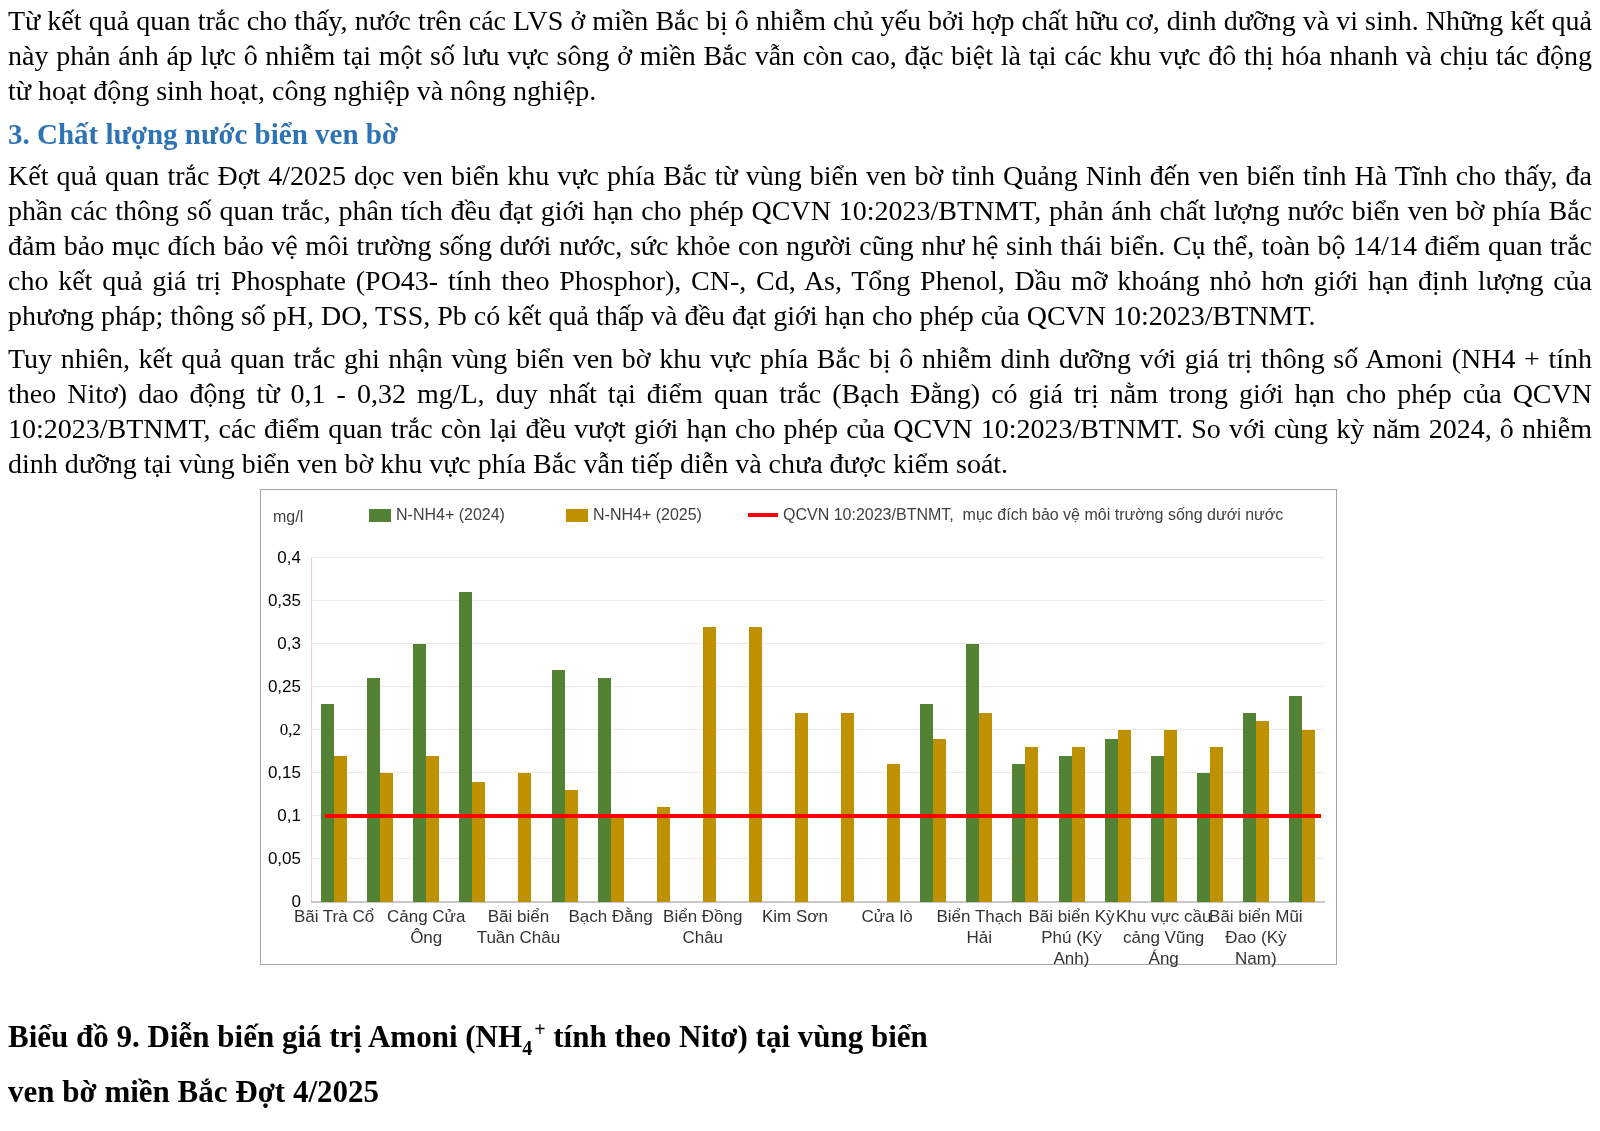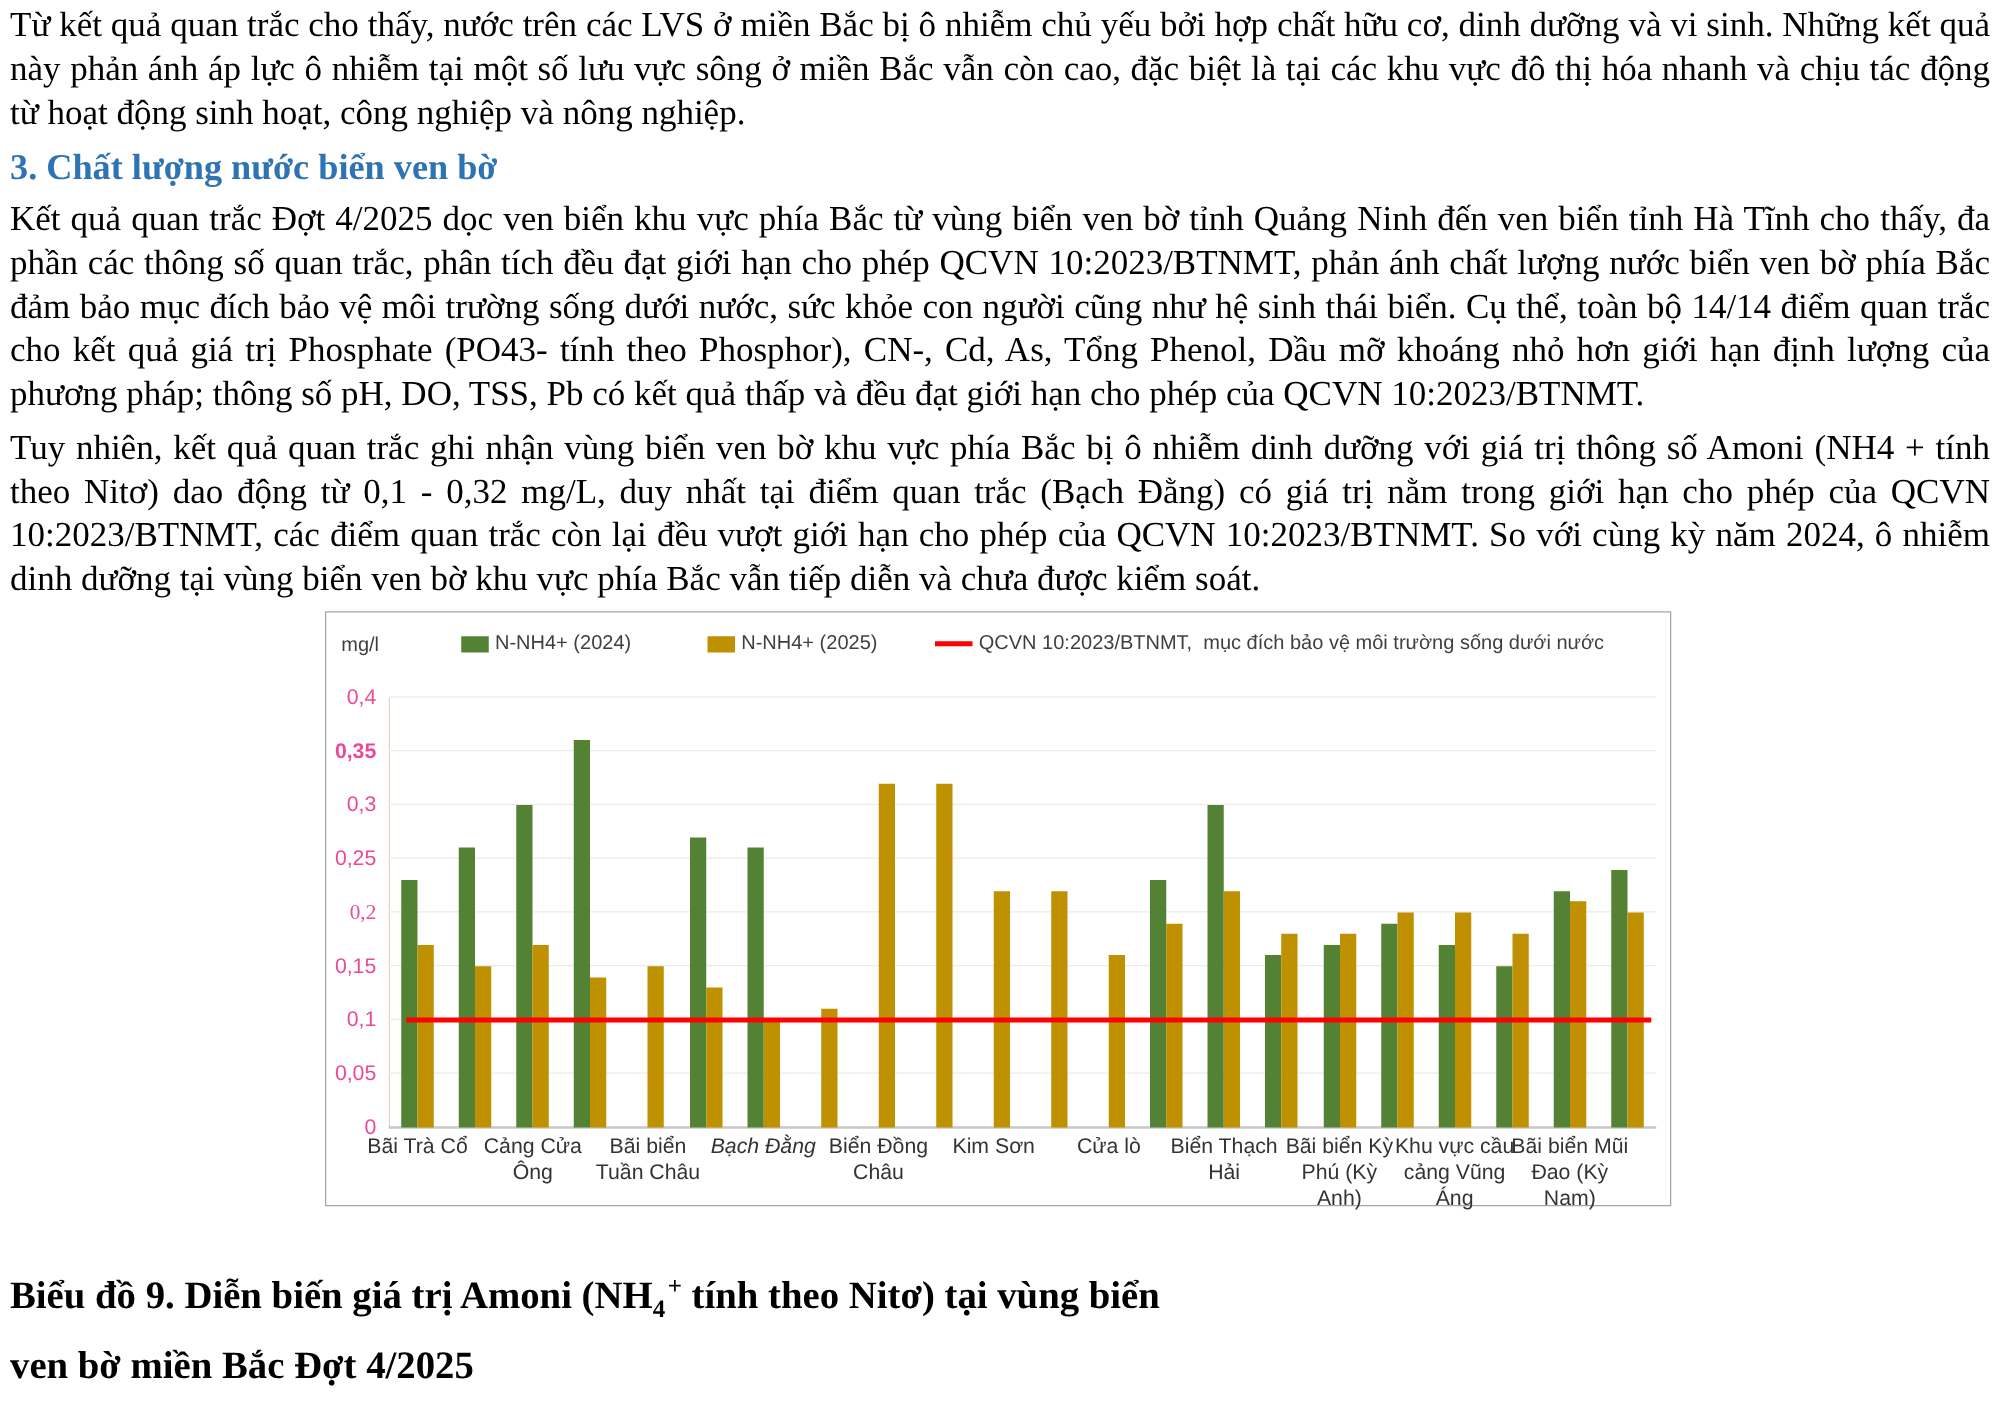--- a/index.html
+++ b/index.html
@@ -10,21 +10,21 @@
   
   .chart-figure{position:relative;margin:8px 0 0 252px;width:1077px;height:476px;
     border:1px solid #a6a6a6;background:#fff;font-family:"Liberation Sans",sans-serif;box-sizing:border-box;}
   .legend-unit{position:absolute;left:12px;top:18px;font-size:16px;color:#3f3f3f;}
   .legend-item{position:absolute;top:16px;display:flex;align-items:center;font-size:16px;color:#3f3f3f;}
   .legend-item span{white-space:pre;}
   .legend-item .swatch{width:22px;height:13px;margin-right:5px;flex:0 0 auto;}
   .legend-item .line-swatch{width:30px;height:4px;margin-right:5px;flex:0 0 auto;}
   .li-1{left:108px;} .li-2{left:305px;} .li-3{left:487px;}
   .y-axis{position:absolute;left:0;top:68px;width:46px;height:344px;}
-  .ytick{position:absolute;right:6px;transform:translateY(-50%);font-size:17px;color:#ec4899;}
+  .ytick{position:absolute;right:6px;transform:translateY(-50%);font-size:17px;color:#000000;}
   .plot-area{position:absolute;left:50px;top:68px;width:1014px;height:344px;}
   .vaxis{position:absolute;left:0;top:0;height:100%;width:1px;background:#f2cec6;}
   .gridline{position:absolute;left:0;right:0;height:1px;background:#edeaea;}
   .gridline.baseline{height:2px;background:#c8c8c8;}
   .bars-row{position:absolute;left:0;top:0;width:100%;height:100%;display:flex;align-items:flex-end;}
   .group{flex:1 1 0;display:flex;justify-content:center;align-items:flex-end;height:100%;}
   .bar{flex:0 0 13px;width:13px;height:0;}
   .limit-line{position:absolute;left:14px;right:4px;height:4px;}
   .x-axis-labels{position:absolute;left:50px;top:416px;width:1014px;height:58px;}
   .xlabel{position:absolute;top:0;transform:translateX(-50%);width:96px;text-align:center;
@@ -59,21 +59,21 @@
       <span class="swatch" style="background: rgb(191, 144, 0);"></span>
       <span>N-NH4+ (2025)</span>
     </div>
     <div class="legend-item li-3">
       <span class="line-swatch" style="background: rgb(255, 0, 0);"></span>
       <span>QCVN 10:2023/BTNMT,  mục đích bảo vệ môi trường sống dưới nước</span>
     </div>
 
     <div class="y-axis">
         <div class="ytick" style="top: 0%;">0,4</div>
-        <div class="ytick" style="top: 12.5%; font-weight: bold;">0,35</div>
+        <div class="ytick" style="top: 12.5%;">0,35</div>
         <div class="ytick" style="top: 25%;">0,3</div>
         <div class="ytick" style="top: 37.5%;">0,25</div>
         <div class="ytick" style="top: 50%; font-family: Liberation Serif, serif;">0,2</div>
         <div class="ytick" style="top: 62.5%;">0,15</div>
         <div class="ytick" style="top: 75%;">0,1</div>
         <div class="ytick" style="top: 87.5%;">0,05</div>
         <div class="ytick" style="top: 100%;">0</div>
       </div>
 
     <div class="plot-area">
@@ -177,21 +177,21 @@
             <div class="bar" style="height: 50%; background: rgb(191, 144, 0);"></div>
           </div>
         </div>
         <div class="limit-line" style="background: rgb(255, 0, 0); top: calc(75% - 2px);"></div>
       </div>
 
     <div class="x-axis-labels">
         <div class="xlabel" style="left: 2.27273%;">Bãi Trà Cổ</div>
         <div class="xlabel" style="left: 11.3636%;">Cảng Cửa Ông</div>
         <div class="xlabel" style="left: 20.4545%;">Bãi biển Tuần Châu</div>
-        <div class="xlabel" style="left: 29.5455%; font-style: italic;">Bạch Đằng</div>
+        <div class="xlabel" style="left: 29.5455%;">Bạch Đằng</div>
         <div class="xlabel" style="left: 38.6364%;">Biển Đồng Châu</div>
         <div class="xlabel" style="left: 47.7273%;">Kim Sơn</div>
         <div class="xlabel" style="left: 56.8182%;">Cửa lò</div>
         <div class="xlabel" style="left: 65.9091%;">Biển Thạch Hải</div>
         <div class="xlabel" style="left: 75%;">Bãi biển Kỳ Phú (Kỳ Anh)</div>
         <div class="xlabel" style="left: 84.0909%;">Khu vực cầu cảng Vũng Áng</div>
         <div class="xlabel" style="left: 93.1818%;">Bãi biển Mũi Đao (Kỳ Nam)</div>
       </div>
   </div>
 

